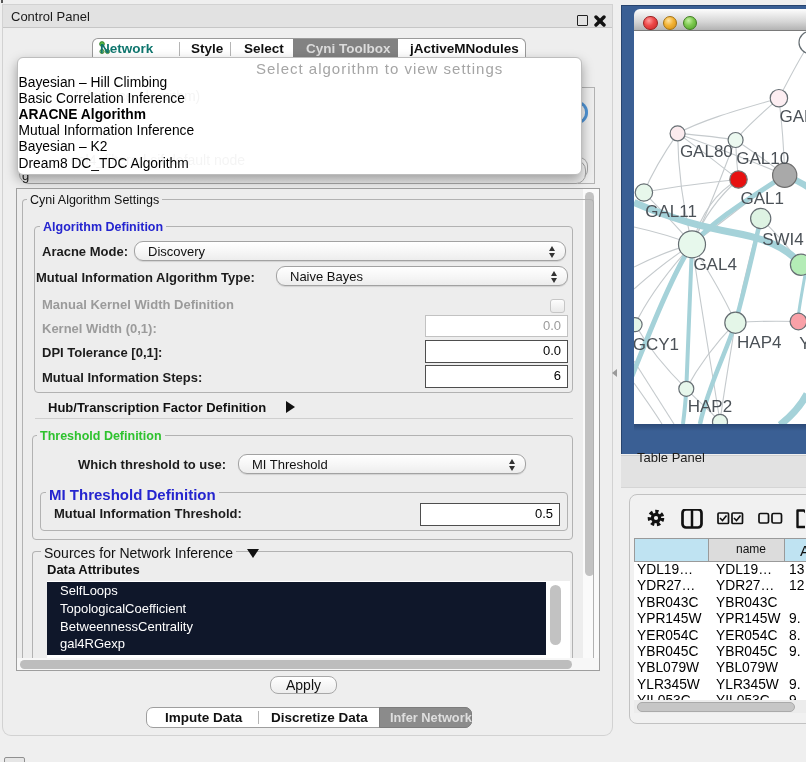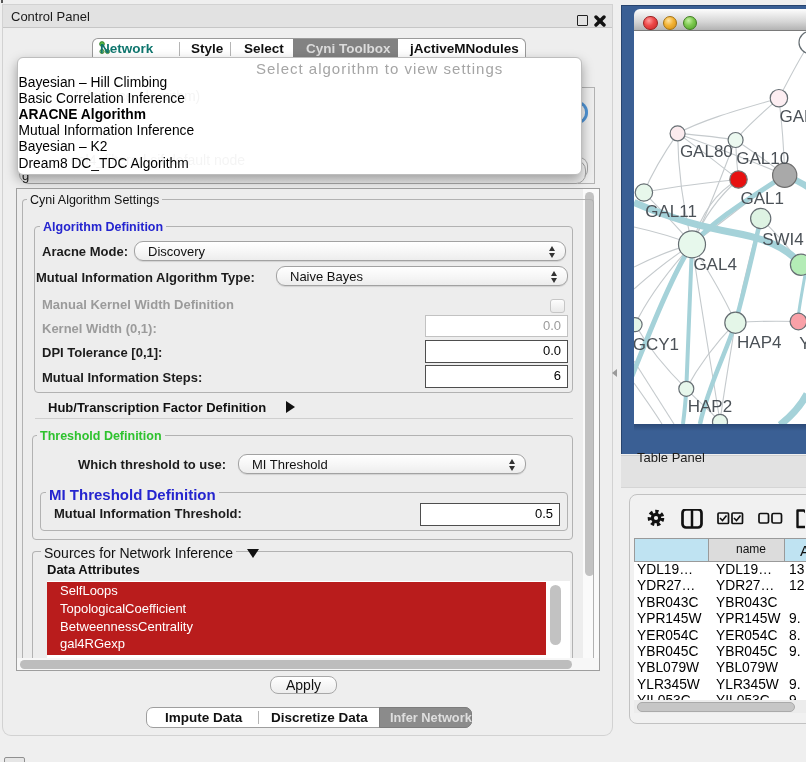--- a/index.html
+++ b/index.html
@@ -123,21 +123,21 @@
 <div class="lbl abs" style="left:54px;top:506px;">Mutual Information Threshold:</div>
 <div class="tfield" style="left:420px;top:502.5px;width:140px;height:23px;border:1.6px solid #4e4e4e;
   color:#000;line-height:20px;">0.5</div>
 
 <div class="grp" style="left:32px;top:551px;width:541px;height:107px;border-bottom:none;border-radius:4px 4px 0 0;"></div>
 <div class="grptitle" style="left:41px;top:545px;font-size:14px;color:#111;">Sources for Network Inference</div>
 <div class="abs" style="left:247px;top:549px;width:0;height:0;border-left:6.5px solid transparent;
   border-right:6.5px solid transparent;border-top:9px solid #111;"></div>
 <div class="abs" style="left:47px;top:562px;font-size:13px;font-weight:bold;color:#111;">Data Attributes</div>
 <div class="abs" style="left:47px;top:581px;width:523px;height:77px;background:#fff;"></div>
-<div class="abs" style="left:47px;top:582px;width:499px;height:73px;background:#b91c1c;
+<div class="abs" style="left:47px;top:582px;width:499px;height:73px;background:#0f172a;
   font-size:13px;color:#fff;line-height:17.8px;padding-left:13px;box-sizing:border-box;overflow:hidden;">
 SelfLoops<br>TopologicalCoefficient<br>BetweennessCentrality<br>gal4RGexp</div>
 <div class="abs" style="left:550px;top:585px;width:11px;height:60px;background:#c2c2c2;border-radius:5.5px;"></div>
 
 <div class="abs" style="left:270px;top:676px;width:67px;height:18px;border:1px solid #a8a8a8;
   border-radius:8px;background:linear-gradient(#ffffff,#ededed);box-sizing:border-box;
   text-align:center;font-size:14px;color:#111;line-height:16px;">Apply</div>
 
 <div class="abs" style="left:146px;top:707px;width:326px;height:21px;background:#fff;
   border:1px solid #9e9e9e;border-radius:7px;box-sizing:border-box;"></div>

